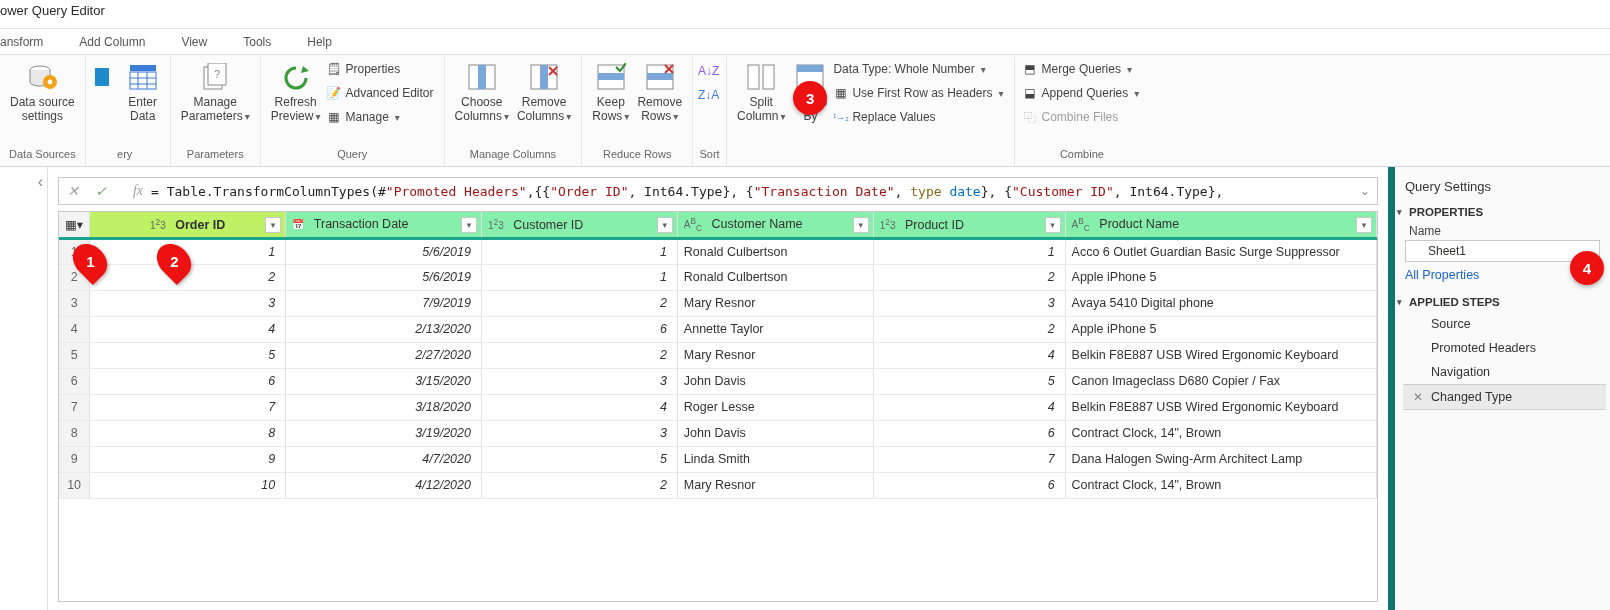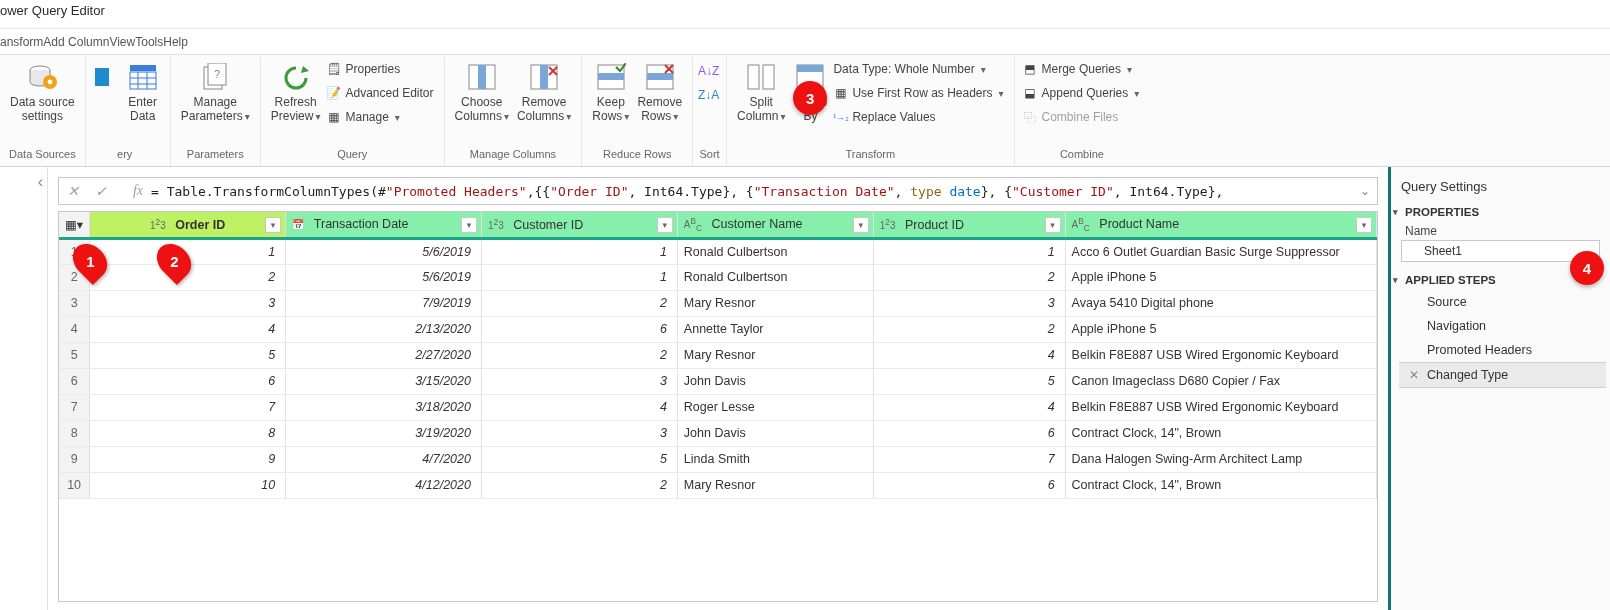--- a/index.html
+++ b/index.html
@@ -1,20 +1,20 @@
 <!DOCTYPE html>
 <html><head>
 <meta charset="utf-8">
 <style>
   * { box-sizing: border-box; margin: 0; padding: 0; }
   body { font-family: "Segoe UI", Arial, sans-serif; font-size: 12px; color: #323130; background: #fff; width: 1610px; height: 610px; overflow: hidden; }
 
   .title-bar { height: 29px; padding: 3px 0 0 0; font-size: 13px; font-weight: 400; color: #2b2b2b; border-bottom: 1px solid #e6e6e6; }
   .menu-bar { display: flex; gap: 0; height: 26px; align-items: center; border-bottom: 1px solid #e1e1e1; }
-  .menu-bar span { padding: 5px 0; color: #555; cursor: default; }
+  .menu-bar span { padding: 5px 18px; color: #555; cursor: default; }
   .menu-bar span:first-child { padding-left: 0;}
 
   .ribbon { display: flex; height: 112px; border-bottom: 1px solid #d4d4d4; background: #fbfbfb; padding-top:2px; }
   .ribbon-group { border-right: 1px solid #e6e6e6; padding: 0 6px; display: flex; flex-direction: column; }
   .ribbon-group-row { display: flex; align-items: flex-start; flex:1; }
   .ribbon-group-label { text-align: center; font-size: 11px; color: #666; height: 18px; padding-bottom:2px;}
   .big-btn { display: flex; flex-direction: column; align-items: center; justify-content: flex-start; padding: 4px 4px 0 4px; min-width: 42px; cursor:pointer; }
   .big-btn .icon { width: 32px; height: 32px; margin-bottom: 2px; display:flex; align-items:center; justify-content:center;}
   .big-btn .lbl { text-align: center; font-size: 12px; line-height: 14px; color: #444; }
   .dd { font-size:10px; color:#666; margin-left:2px;}
@@ -46,21 +46,21 @@
   table.grid td.rownum { background:#f3f3f3; text-align:center; color:#666; width:28px;}
   table.grid td.num { text-align:right; font-style:italic; color:#333; padding-right:10px;}
   table.grid td.txt { text-align:left; color:#333;}
   table.grid th.corner{ width:28px; background:#f3f3f3;}
   
   .callout { position:absolute; width:30px; height:38px; background:#e11; border-radius:50% 50% 50% 0; transform:rotate(-45deg); display:flex; align-items:center; justify-content:center; box-shadow:0 2px 4px rgba(0,0,0,.3); z-index:50;}
   .callout span{ transform:rotate(45deg); color:#fff; font-weight:600; font-size:15px;}
   .callout.round{ border-radius:50%; transform:none; width:34px; height:34px;}
   .callout.round span{transform:none;}
 
-  .right-panel { width:222px; border-left:3px solid #0f766e; padding:8px 0 0 0; background:#fafafa; display:flex; flex-direction:column;}
+  .right-panel { width:222px; border-left:7px solid #0f766e; padding:8px 0 0 0; background:#fafafa; display:flex; flex-direction:column;}
   .right-panel h4 { font-size:13px; color:#333; padding:4px 10px 6px 10px; font-weight:400;}
   .sec-head { font-size:11.5px; font-weight:600; color:#333; padding:6px 10px 4px 14px; position:relative;}
   .sec-head::before{content:"▾"; position:absolute; left:2px; font-size:9px; top:7px; transform:rotate(-90deg); color:#555;}
   .sec-head.open::before{transform:none;}
   .name-input { margin:2px 10px 6px 10px; border:1px solid #c8c8c8; padding:3px 22px; font-size:12px; background:#fff;}
   .link { color:#1a66c9; padding:0 10px 8px 10px; font-size:12.5px; cursor:pointer;}
   .steps { margin:0 4px 0 8px; }
   .steps .step { padding:5px 8px 5px 28px; font-size:12.5px; color:#333; position:relative; cursor:pointer;}
   .steps .step.sel { background:#eaeaea; border:1px solid #d0d0d0; border-left:none; border-right:none;}
   .steps .step .sx { position:absolute; left:10px; top:5px; color:#888; font-size:12px;}
@@ -266,21 +266,20 @@
             <span class="si">▦</span>
             <span>Use First Row as Headers</span>
             <span class="dd">▾</span>
           </div>
         <div class="row">
             <span class="si" style="font-size:9px;color:#3b7dd8">¹→₂</span>
             <span>Replace Values</span>
           </div>
       </div>
     </div>
-    <div class="ribbon-group-label">Transform</div>
     <div class="callout round" style="top:24px; left:66px;">
         <span>3</span>
       </div>
   </div>
 
   <div class="ribbon-group" style="border-right:none">
     <div class="ribbon-group-row">
       <div class="small-list">
         <div class="row">
             <span class="si">⬒</span>
@@ -431,24 +430,25 @@
           <span>2</span>
         </div>
     </div>
   </div>
 
   <div class="right-panel" style="position:relative">
     <h4>Query Settings</h4>
     <div class="sec-head open">PROPERTIES</div>
     <div style="padding:2px 10px 0 14px; font-size:12px; color:#444">Name</div>
     <div class="name-input">Sheet1</div>
+    <div class="link">All Properties</div>
     <div class="sec-head open">APPLIED STEPS</div>
     <div class="steps" id="steps">
         <div class="step">Source</div>
+        <div class="step">Promoted Headers</div>
         <div class="step">Navigation</div>
-        <div class="step">Promoted Headers</div>
         <div class="step sel"><span class="sx">✕</span>Changed Type</div>
       </div>
     <div class="callout round" style="top:84px; right:6px;">
         <span>4</span>
       </div>
   </div>
 </div>
 
 </body></html>

